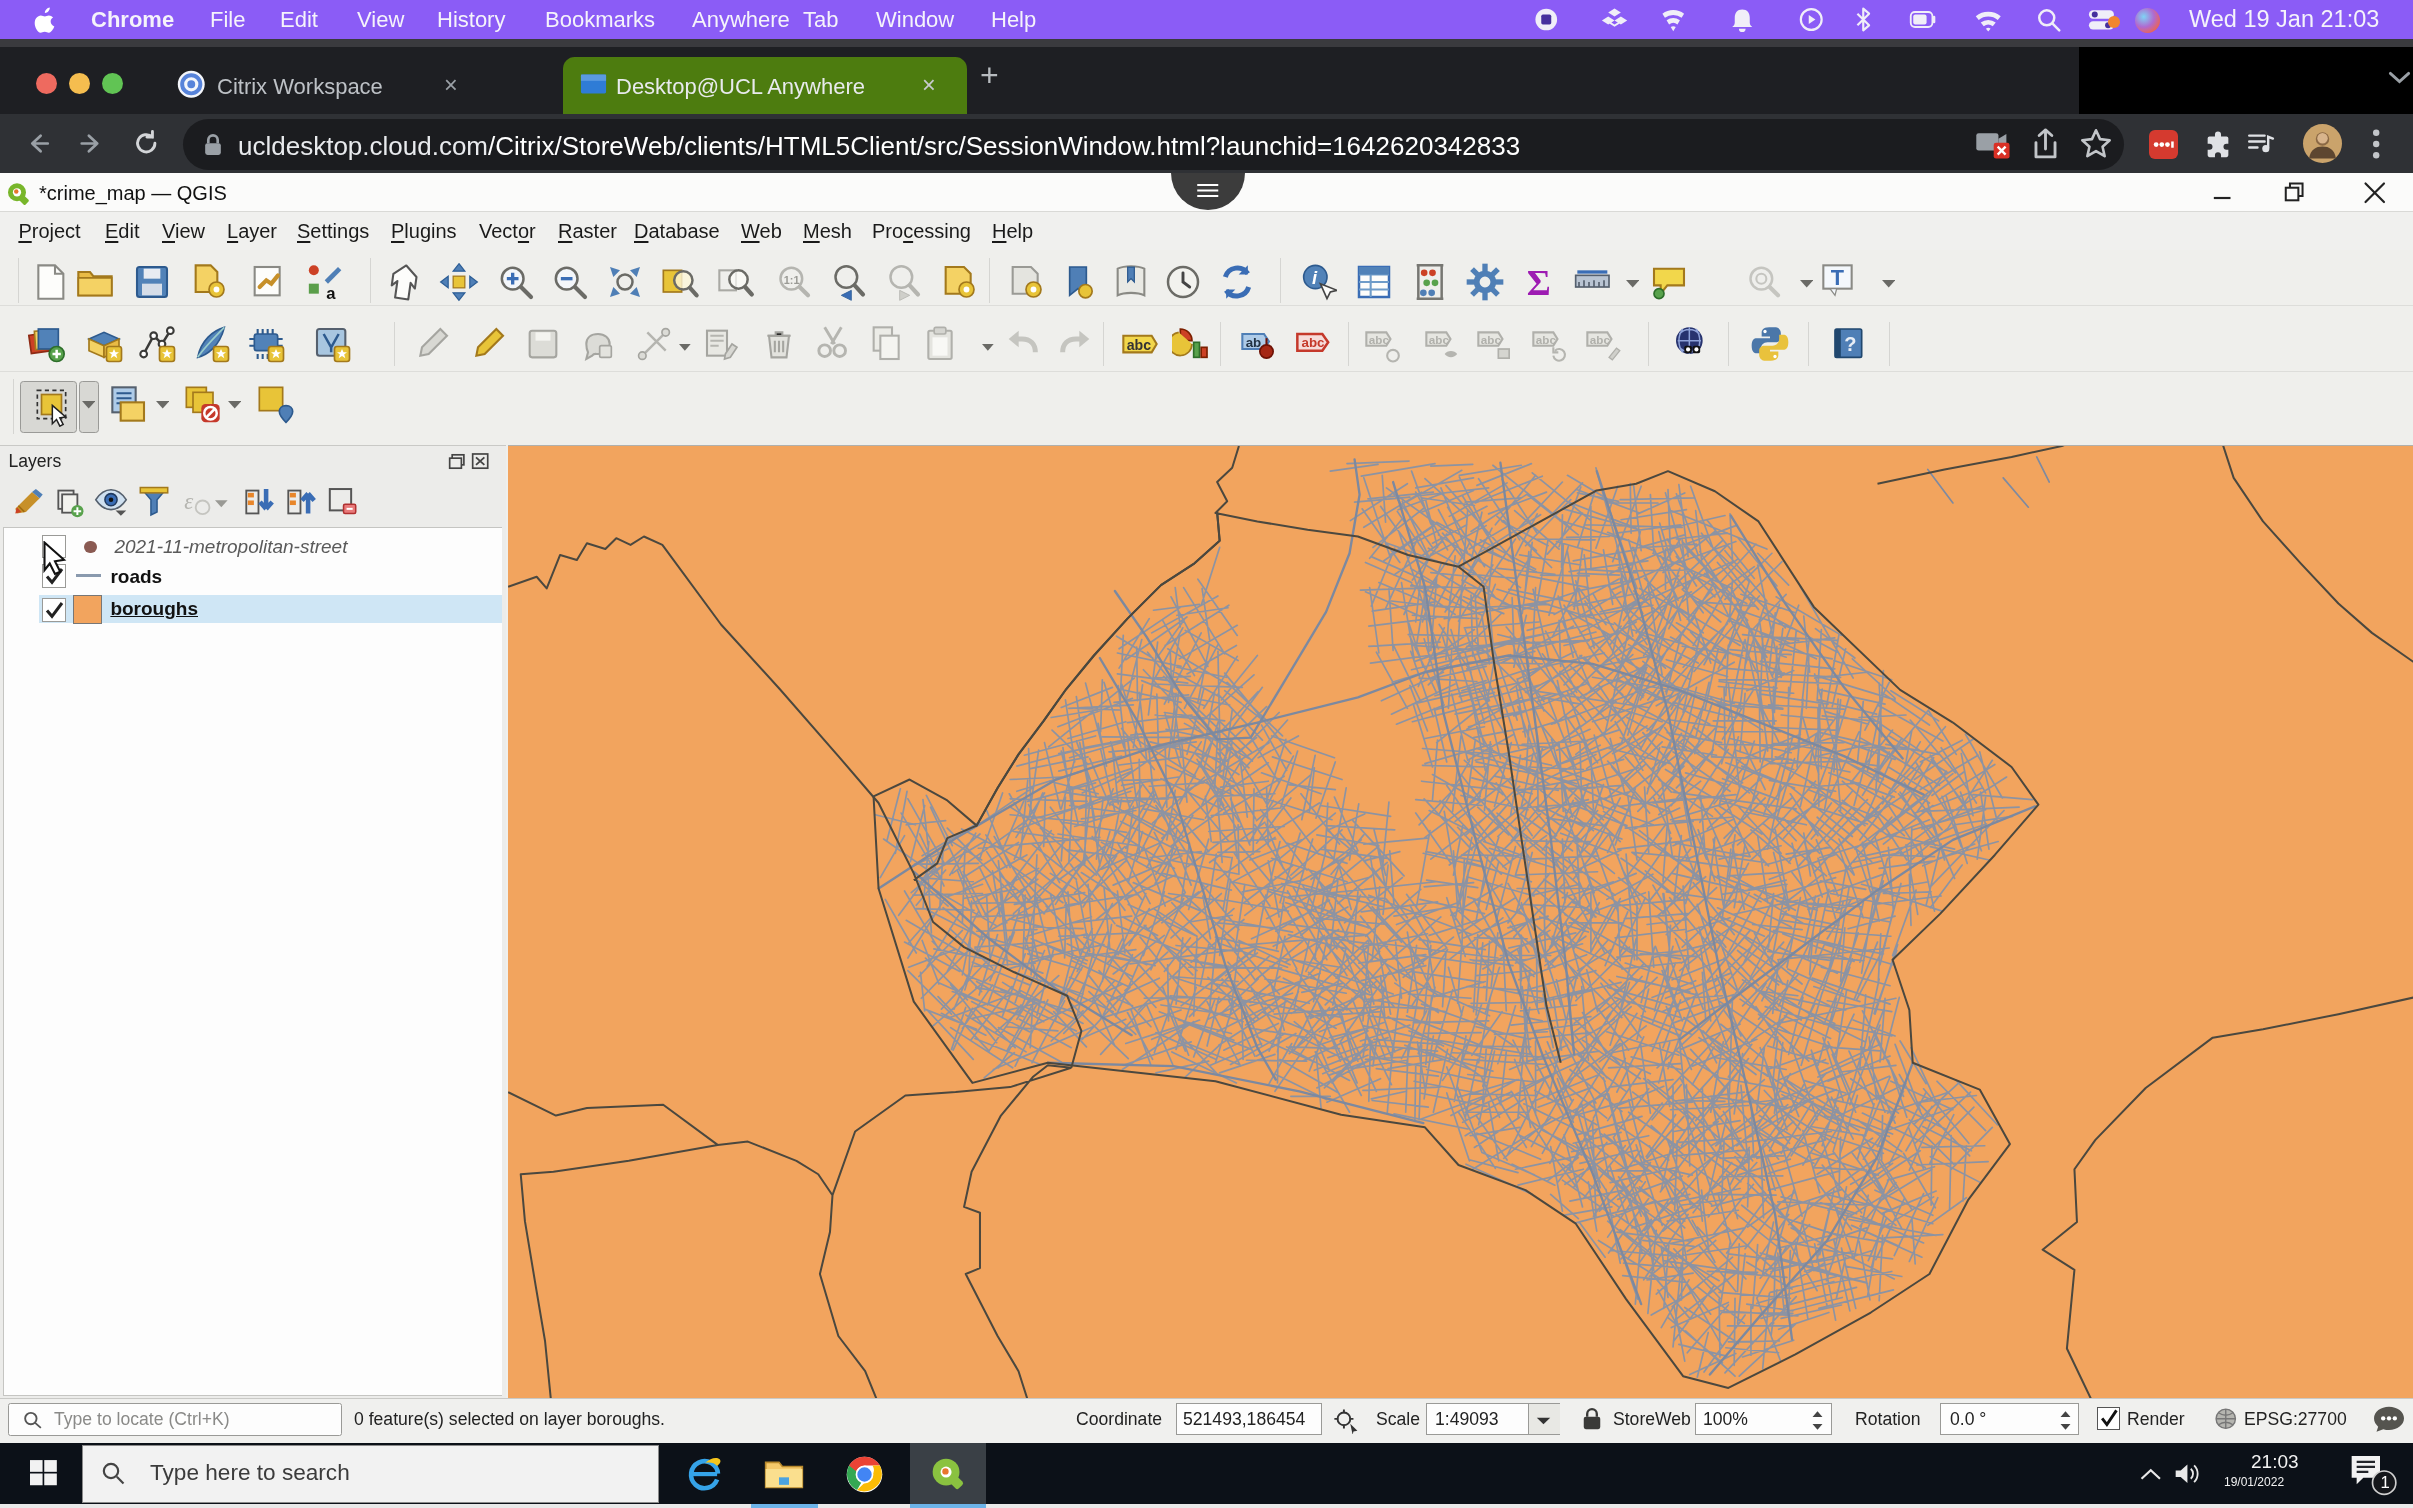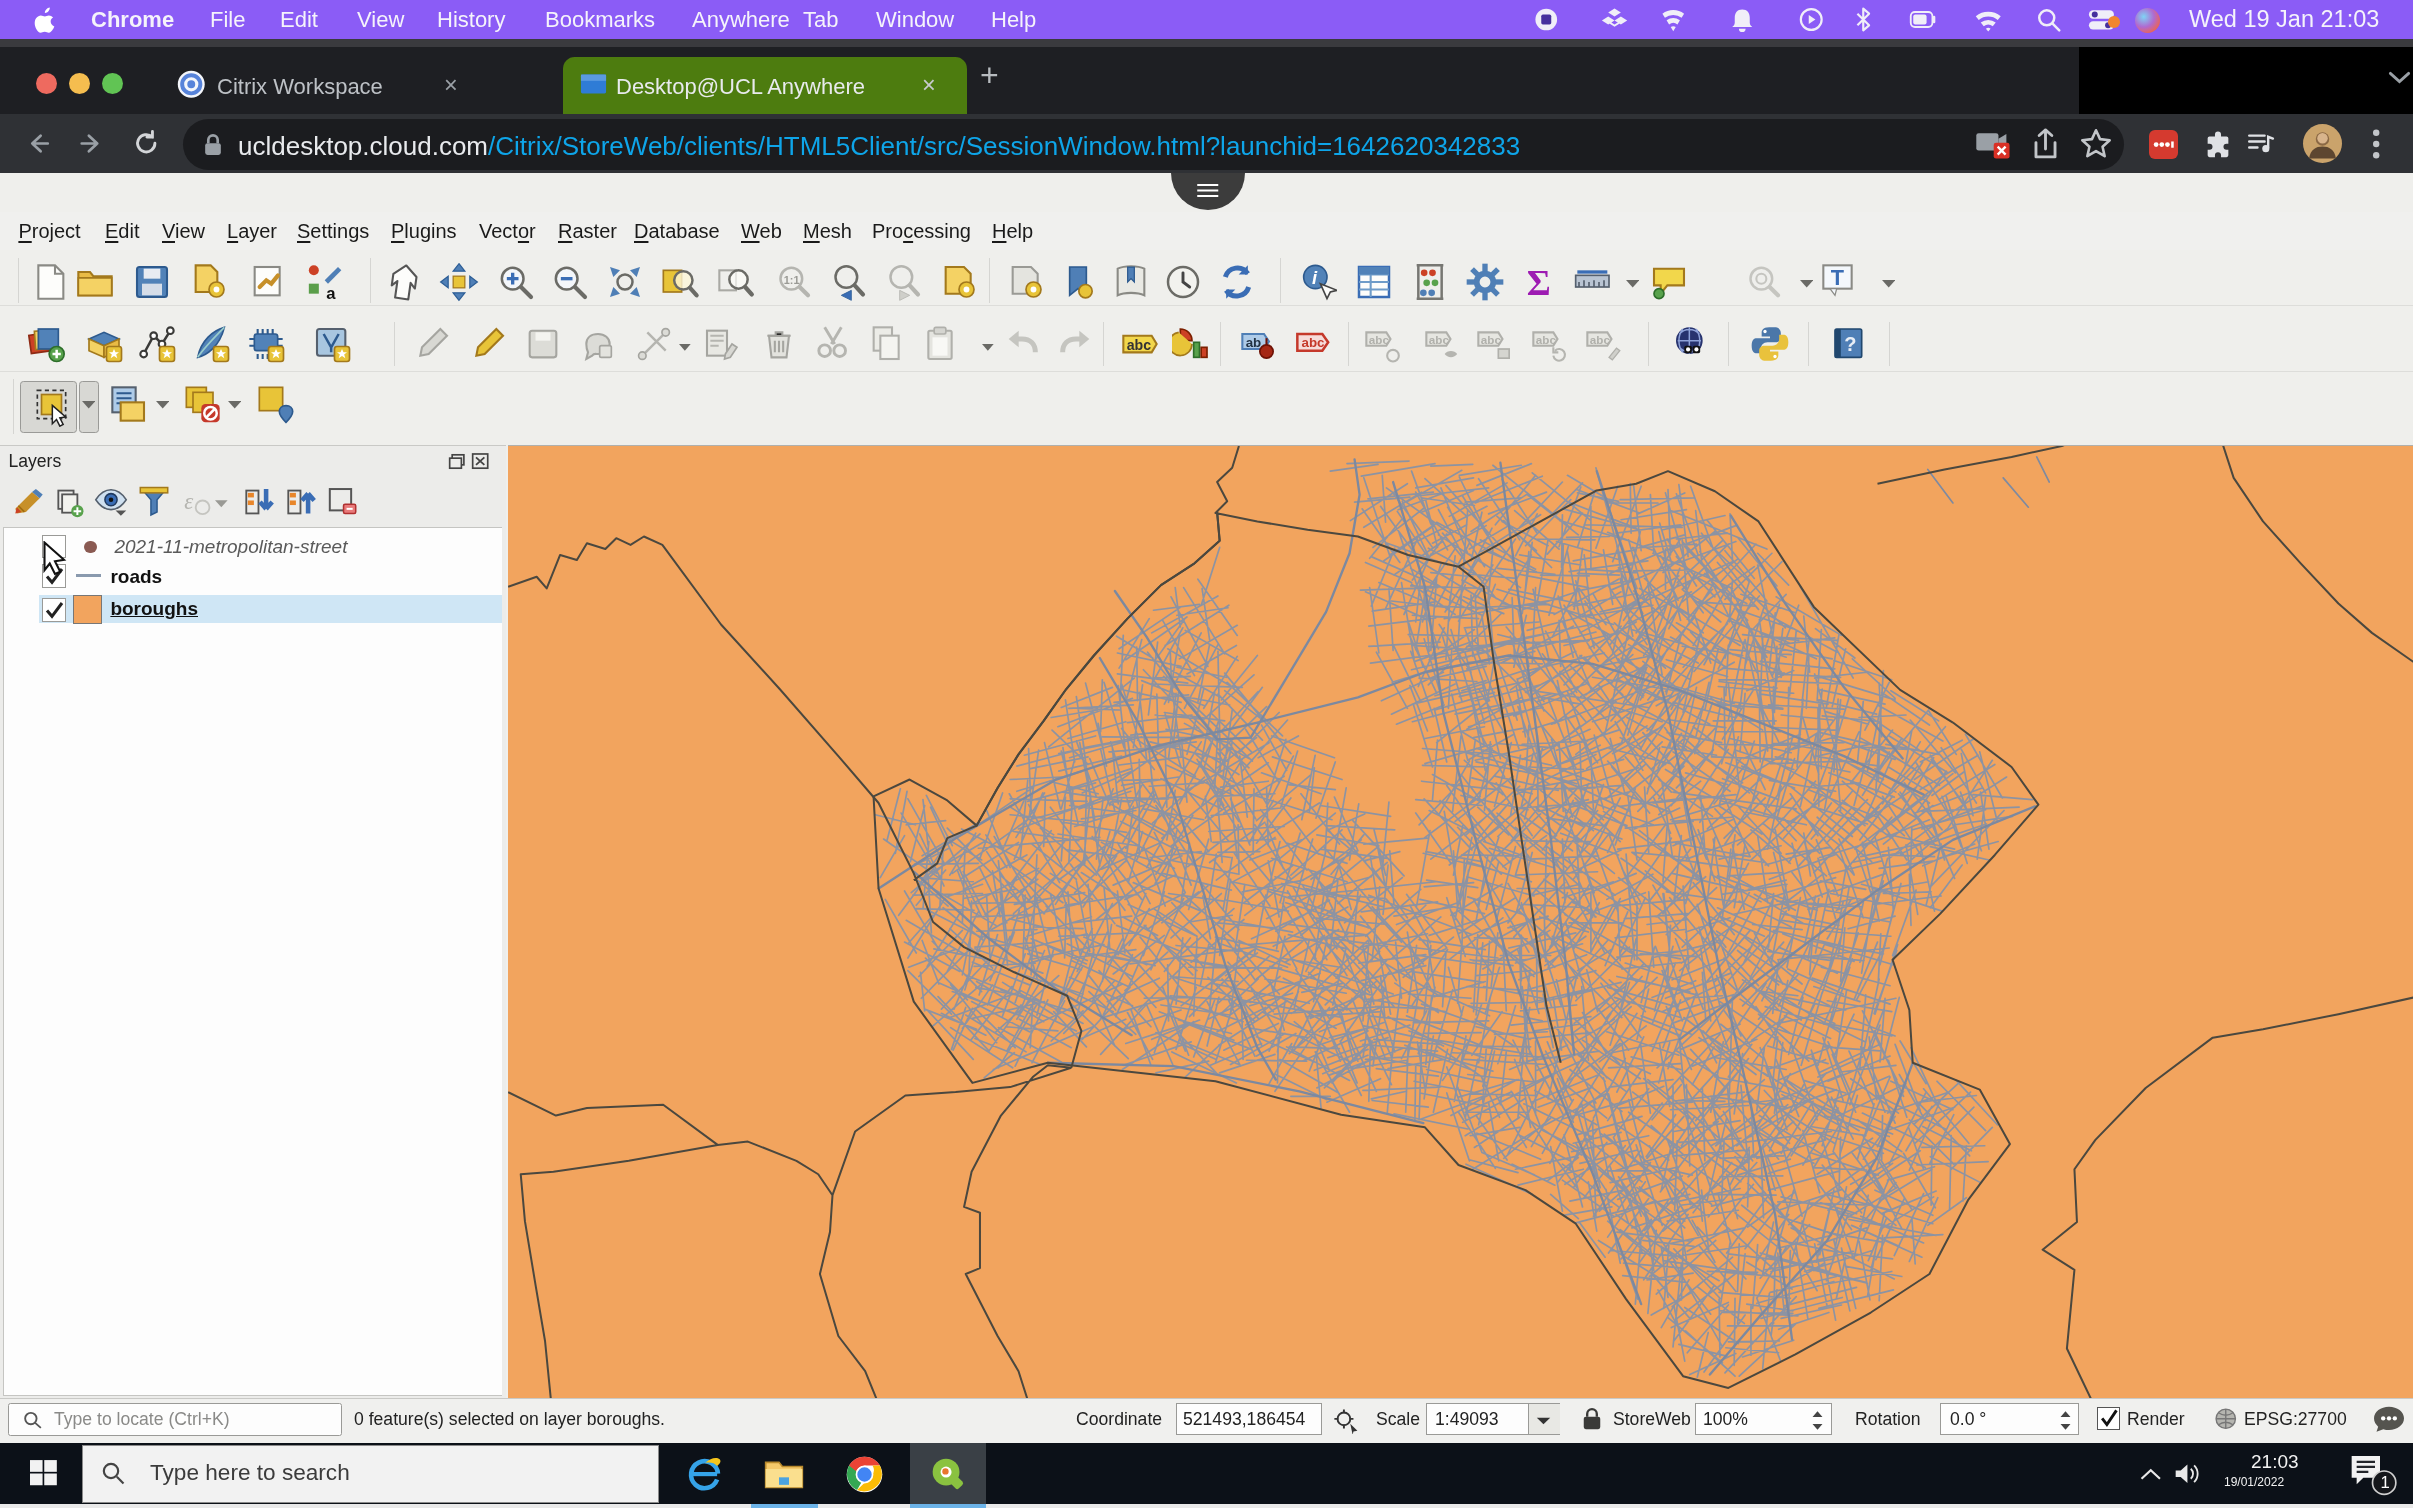--- a/index.html
+++ b/index.html
@@ -17,21 +17,21 @@
 .tab { position:absolute; top:17.6px; height:58px; font-size:22px; }
 .tab .title { position:absolute; top:17.6px; color:#bdc1c6; white-space:nowrap; }
 .tab.active { background:#4d7c0f; border-radius:11.7px 11.7px 0 0; }
 .tab.active .title { color:#e8eaed; }
 .tclose { position:absolute; top:17px; width:23.5px; height:23.5px; color:#9aa0a6; font-size:23.5px; line-height:23.5px; text-align:center; }
 
 
 #ctoolbar { position:absolute; left:0; top:114px; width:2413px; height:59px; background:#2f3135; }
 #omnibox { position:absolute; left:183px; top:5px; width:1941px; height:51px; background:#1b1c1f; border-radius:26px; }
 #urltext { position:absolute; left:55px; top:11.7px; font-size:26px; color:#dadce0; white-space:nowrap; }
-#urltext .dim { color:#0ea5e9; }
+#urltext .dim { color:#ffffff; }
 
 
 #qgis { position:absolute; left:0; top:173px; width:2413px; height:1284px; background:#efefec; }
 #qtitle { position:absolute; left:0; top:0; width:2413px; height:39px; background:#fbfbfa; border-bottom:0.8px solid #d9d9d6; }
 #qtitle .ttxt { position:absolute; left:39px; top:9.2px; font-size:20px; color:#111; }
 #notch { position:absolute; left:1171px; top:0; width:74px; height:37px; background:#3c3c3c; border-radius:0 0 37px 37px; }
 #qmenu { position:absolute; left:0; top:39px; width:2413px; height:38px; background:#f0f0ee; }
 #qmenu .m { position:absolute; top:7.5px; font-size:20px; color:#1a1a1a; }
 #qmenu .m u { text-decoration:underline; text-underline-offset:2.5px; }
 #qtools { position:absolute; left:0; top:77px; width:2413px; height:194px; background:#efefec; }
@@ -196,20 +196,41 @@
       <circle cx="26" cy="19" r="7" fill="#d8b48c"></circle>
     </svg>
   <svg class="abs" style="left:2372px;top:13.4px" width="8.4" height="34" viewBox="0 0 12 46">
       <circle cx="6" cy="7" r="4.6" fill="#c2c5c9"></circle>
       <circle cx="6" cy="23" r="4.6" fill="#c2c5c9"></circle>
       <circle cx="6" cy="39" r="4.6" fill="#c2c5c9"></circle>
     </svg>
 </div>
 
 <div id="qgis">
+  <div id="qtitle">
+    <svg class="abs" style="left:5.9px;top:7.5px" width="25" height="24" viewBox="0 0 32 32">
+        <circle cx="14" cy="15" r="12" fill="#78b62a"></circle>
+        <circle cx="14" cy="15" r="5.5" fill="#fff"></circle>
+        <circle cx="13" cy="14" r="3" fill="#e8762d"></circle>
+        <rect x="19" y="19" width="12" height="9" rx="2" fill="#78b62a" transform="rotate(45 22 22)"></rect>
+        <path d="M20 20l9 9" stroke="#3f7a12" stroke-width="0"></path>
+      </svg>
+    <span class="ttxt">*crime_map — QGIS</span>
+
+    <svg class="abs" style="left:2212px;top:10px" width="22" height="20" viewBox="0 0 26 24">
+        <path d="M2 18h20" stroke="#222" stroke-width="2.6"></path>
+      </svg>
+    <svg class="abs" style="left:2284px;top:7.5px" width="22" height="23.5" viewBox="0 0 26 28">
+        <rect x="2" y="8" width="15" height="15" fill="none" stroke="#222" stroke-width="2.4"></rect>
+        <path d="M7 8V3h15v15h-5" fill="none" stroke="#222" stroke-width="2.4"></path>
+      </svg>
+    <svg class="abs" style="left:2363px;top:7.5px" width="23.5" height="23.5" viewBox="0 0 28 28">
+        <path d="M3 3l22 22M25 3L3 25" stroke="#222" stroke-width="2.6" stroke-linecap="round"></path>
+      </svg>
+  </div>
   <div id="notch">
     <svg class="abs" style="left:25px;top:9.2px" width="23.5" height="17" viewBox="0 0 38 24">
         <path d="M2 3h34M2 12h34M2 21h34" stroke="#fff" stroke-width="3.4"></path>
       </svg>
   </div>
   <div id="qmenu">
     <span class="m" style="left:18.4px"><u>P</u>roject</span>
     <span class="m" style="left:105px"><u>E</u>dit</span>
     <span class="m" style="left:162px"><u>V</u>iew</span>
     <span class="m" style="left:227px"><u>L</u>ayer</span>

